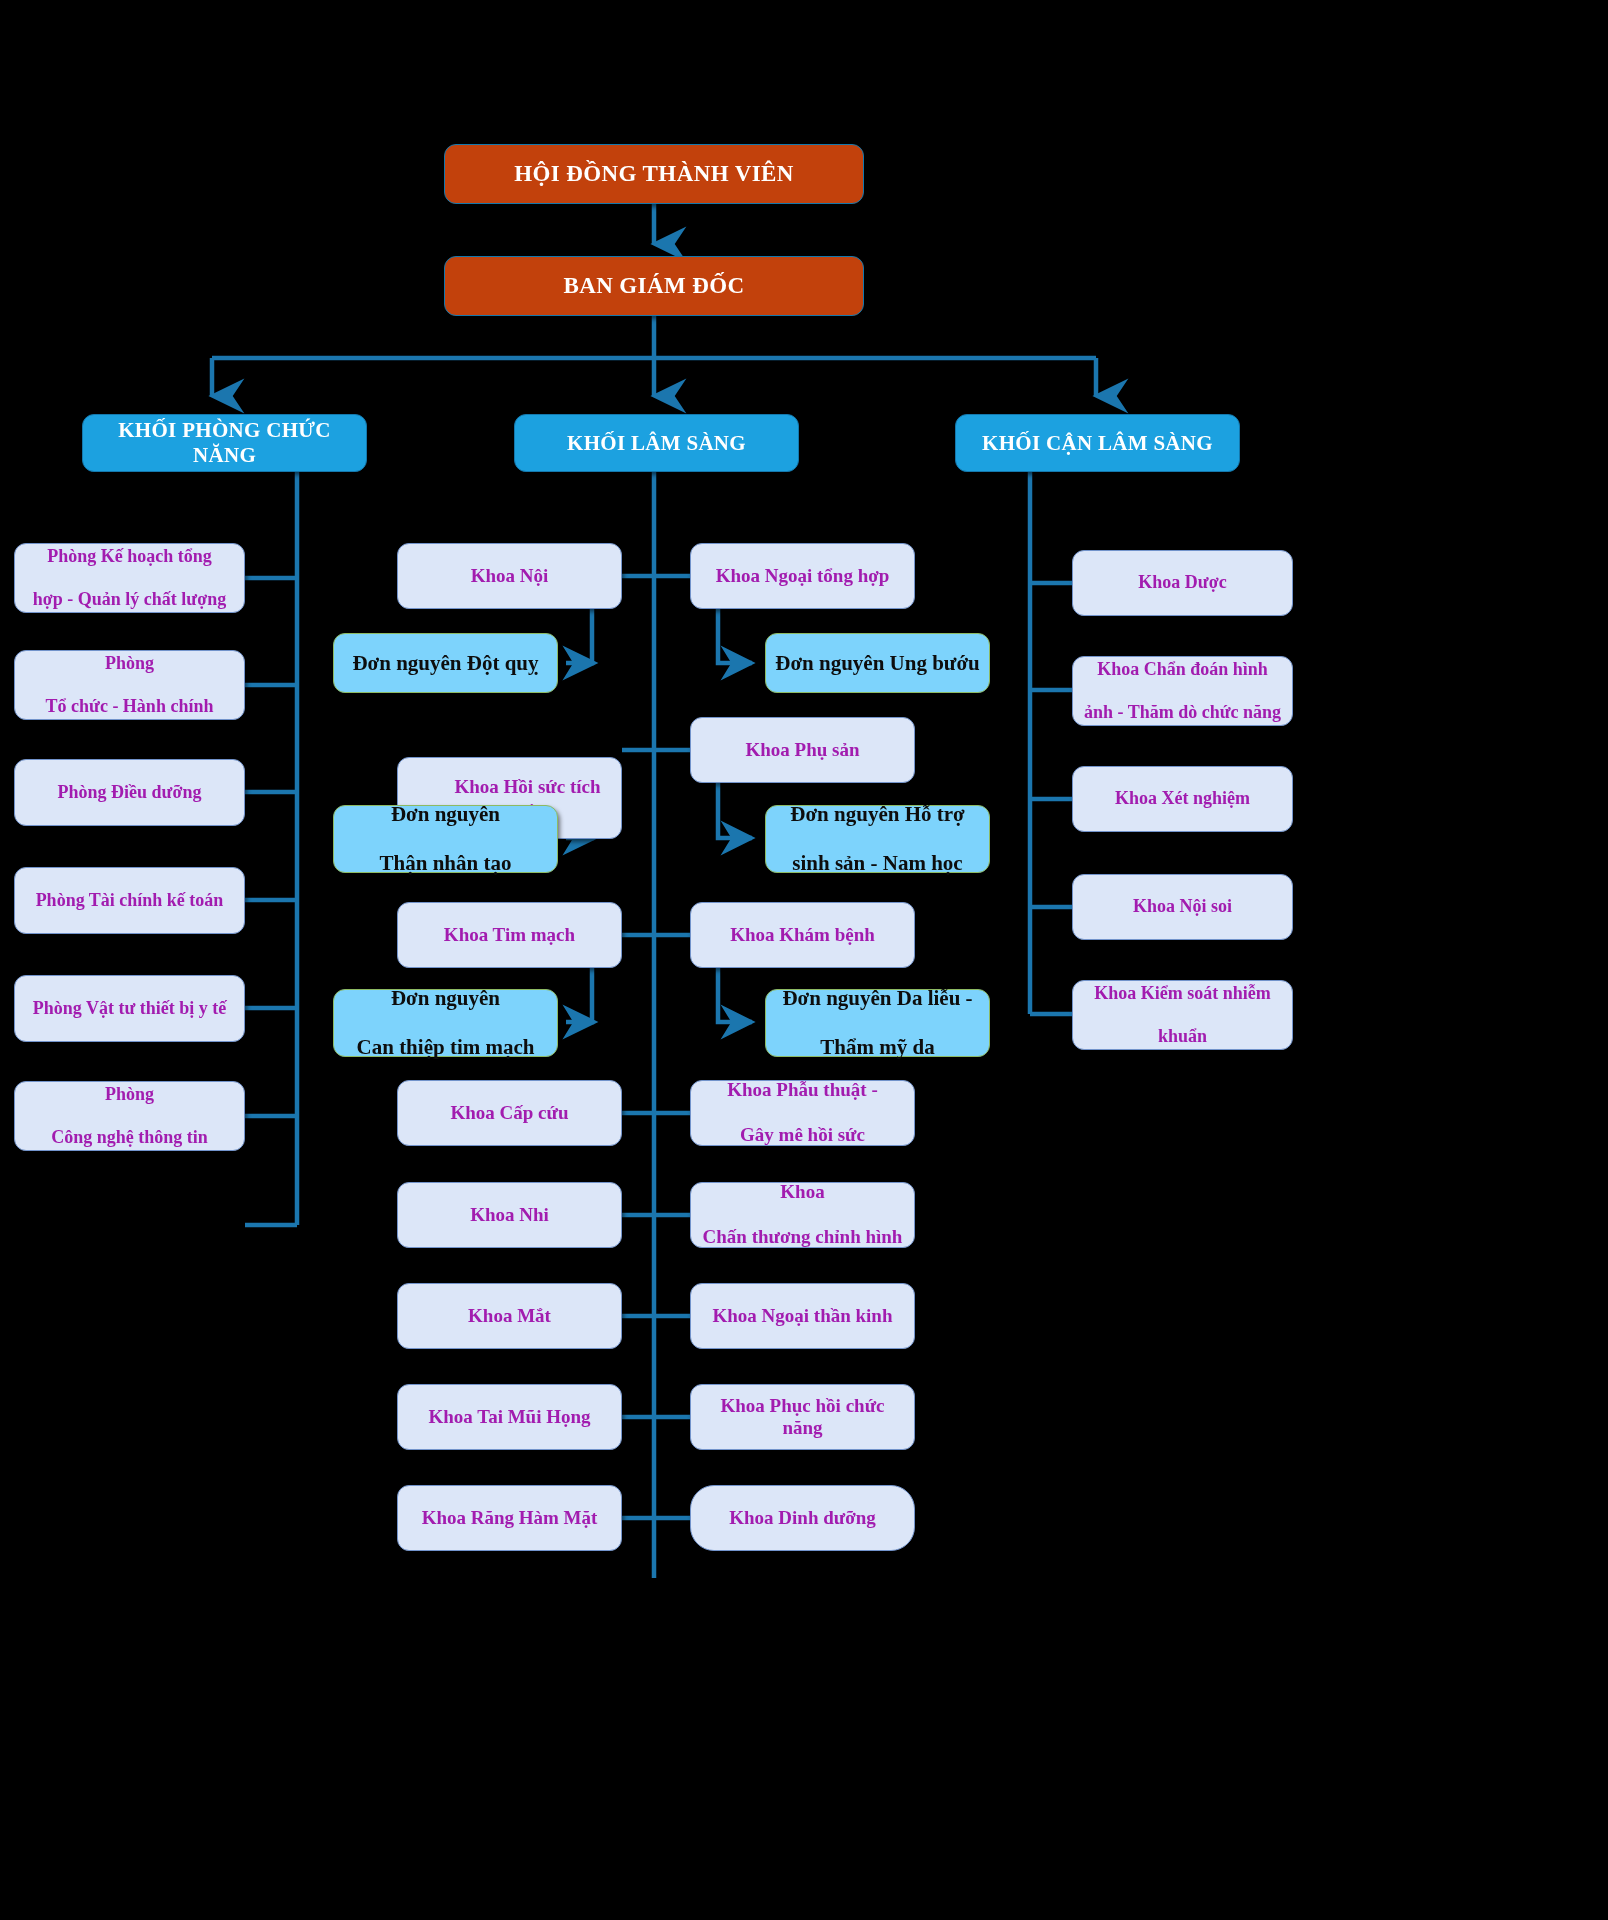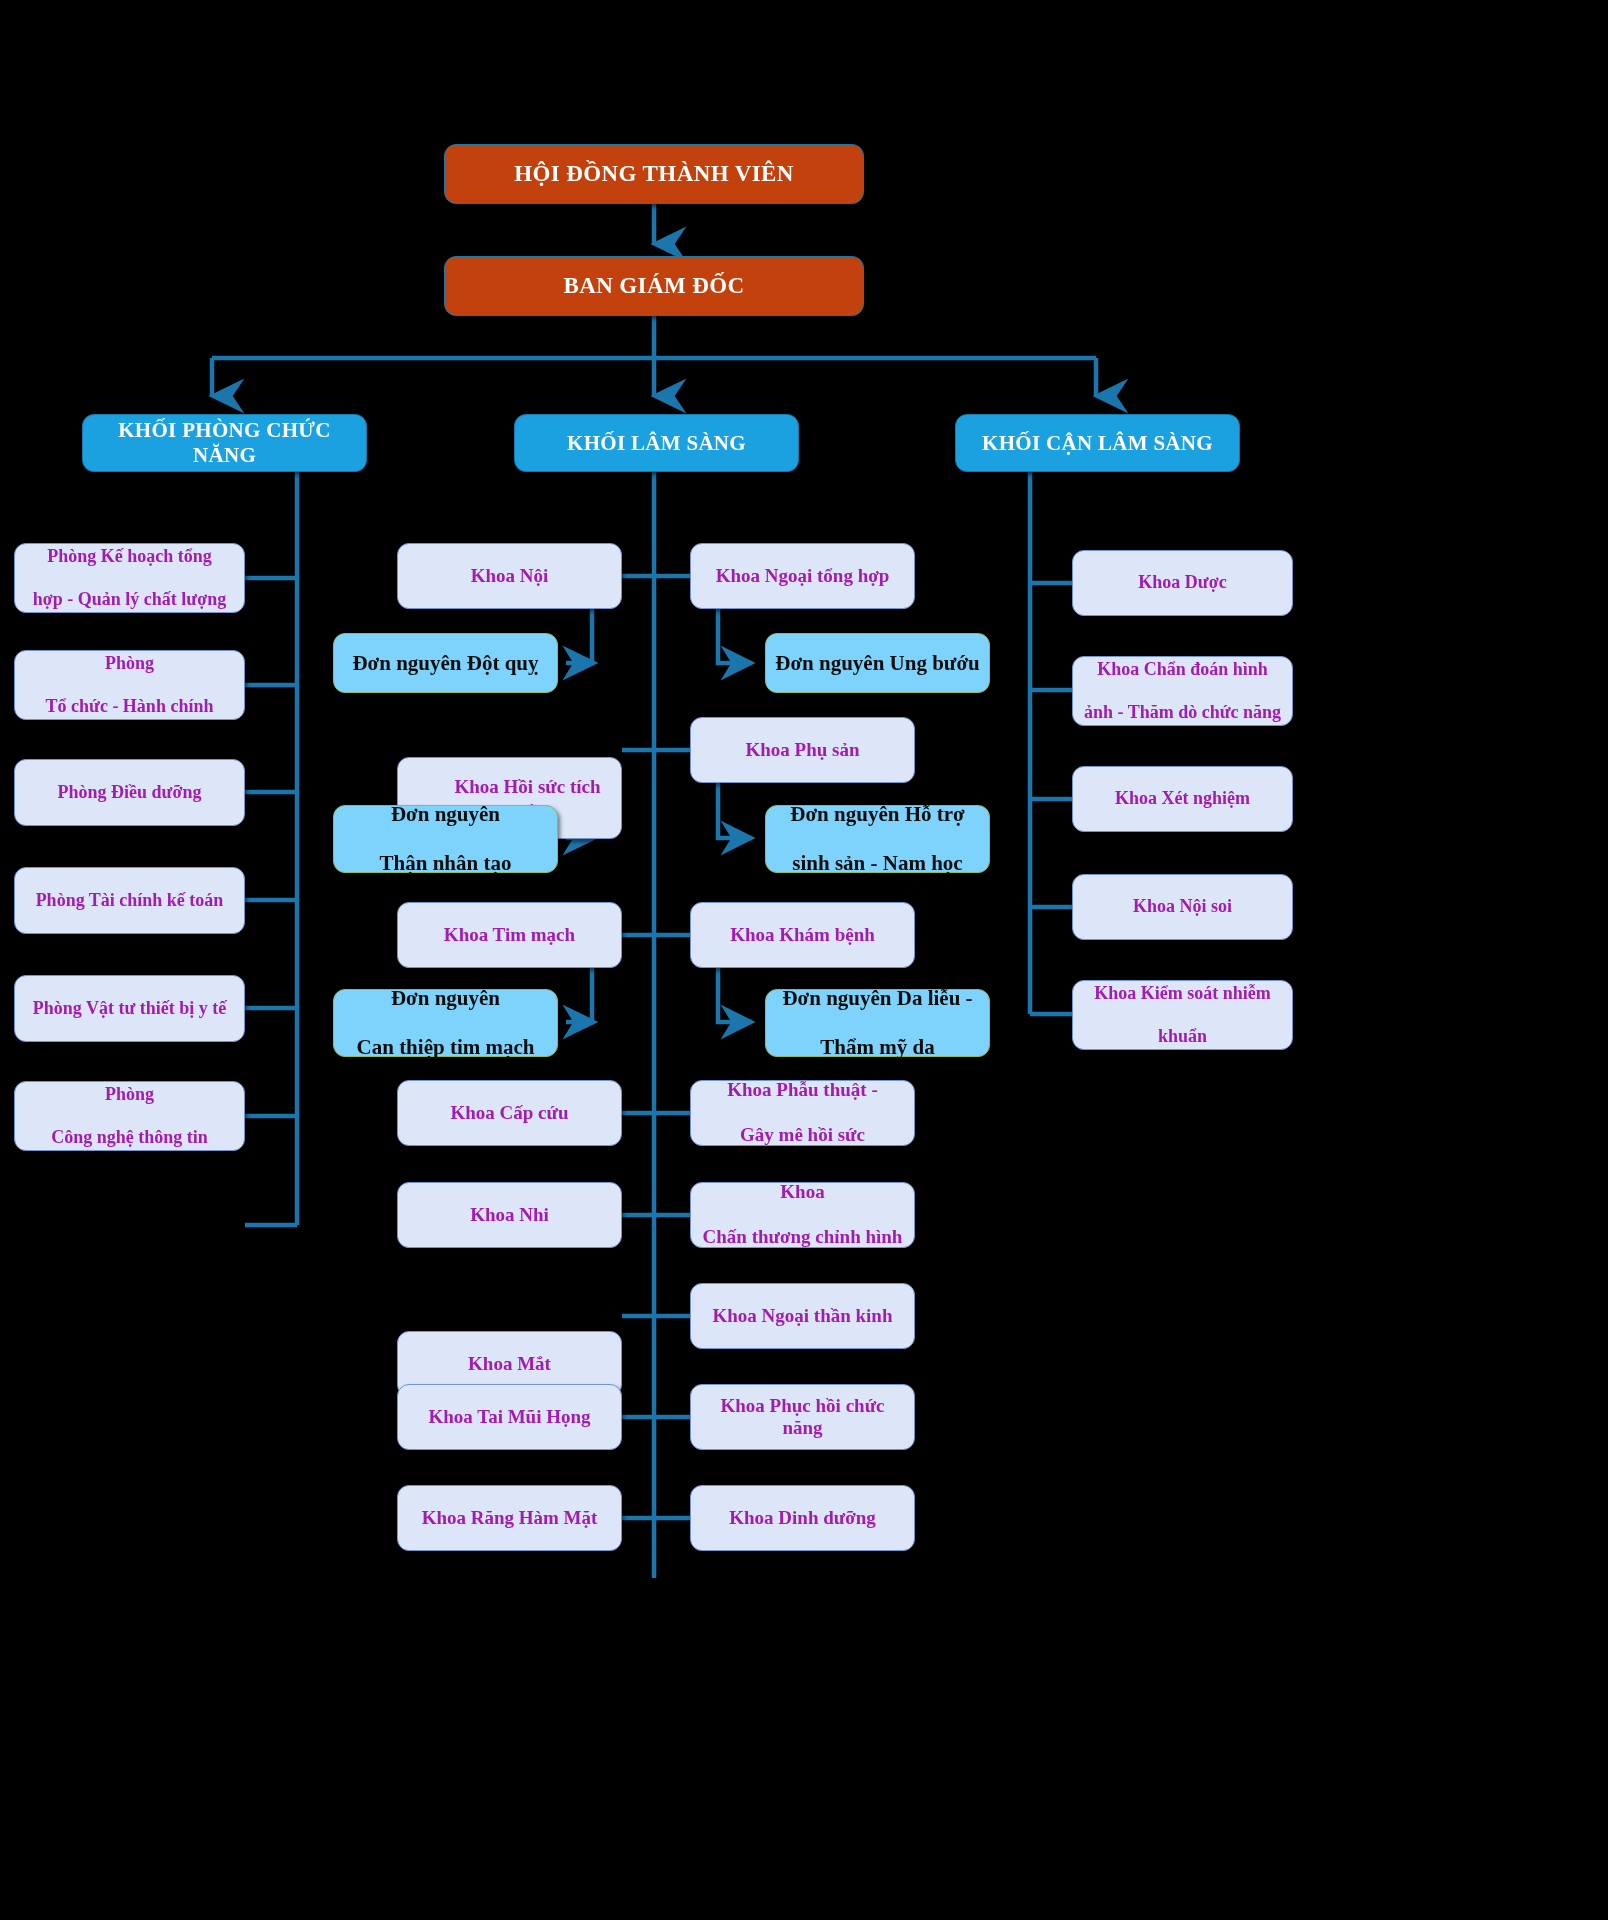--- a/index.html
+++ b/index.html
@@ -194,21 +194,21 @@
   </div>
   <div class="node dept" style="left:397px; top:902px; width:225px; height:66px;">
     <span>Khoa Tim mạch</span>
   </div>
   <div class="node dept" style="left:397px; top:1080px; width:225px; height:66px;">
     <span>Khoa Cấp cứu</span>
   </div>
   <div class="node dept" style="left:397px; top:1182px; width:225px; height:66px;">
     <span>Khoa Nhi</span>
   </div>
-  <div class="node dept" style="left:397px; top:1283px; width:225px; height:66px;margin-top:48px;">
+  <div class="node dept" style="left:397px; top:1283px; width:225px; height:66px;">
     <span>Khoa Mắt</span>
   </div>
   <div class="node dept" style="left:397px; top:1384px; width:225px; height:66px;">
     <span>Khoa Tai Mũi Họng</span>
   </div>
   <div class="node dept" style="left:397px; top:1485px; width:225px; height:66px;">
     <span>Khoa Răng Hàm Mặt</span>
   </div>
 
   <div class="node unit" style="left:333px; top:633px; width:225px; height:60px;">
@@ -247,21 +247,21 @@
       <span>Khoa</span><br>
       <span>Chấn thương chỉnh hình</span>
     </span>
   </div>
   <div class="node dept" style="left:690px; top:1283px; width:225px; height:66px;">
     <span>Khoa Ngoại thần kinh</span>
   </div>
   <div class="node dept" style="left:690px; top:1384px; width:225px; height:66px;">
     <span>Khoa Phục hồi chức năng</span>
   </div>
-  <div class="node dept" style="left:690px; top:1485px; width:225px; height:66px;">
+  <div class="node dept" style="left:690px; top:1485px; width:225px; height:66px;border-radius:24px;">
     <span>Khoa Dinh dưỡng</span>
   </div>
 
   <div class="node unit" style="left:765px; top:633px; width:225px; height:60px;">
     <span>Đơn nguyên Ung bướu</span>
   </div>
   <div class="node unit" style="left:765px; top:805px; width:225px; height:68px;">
     <span>
       <span>Đơn nguyên Hỗ trợ</span><br>
       <span>sinh sản - Nam học</span>

